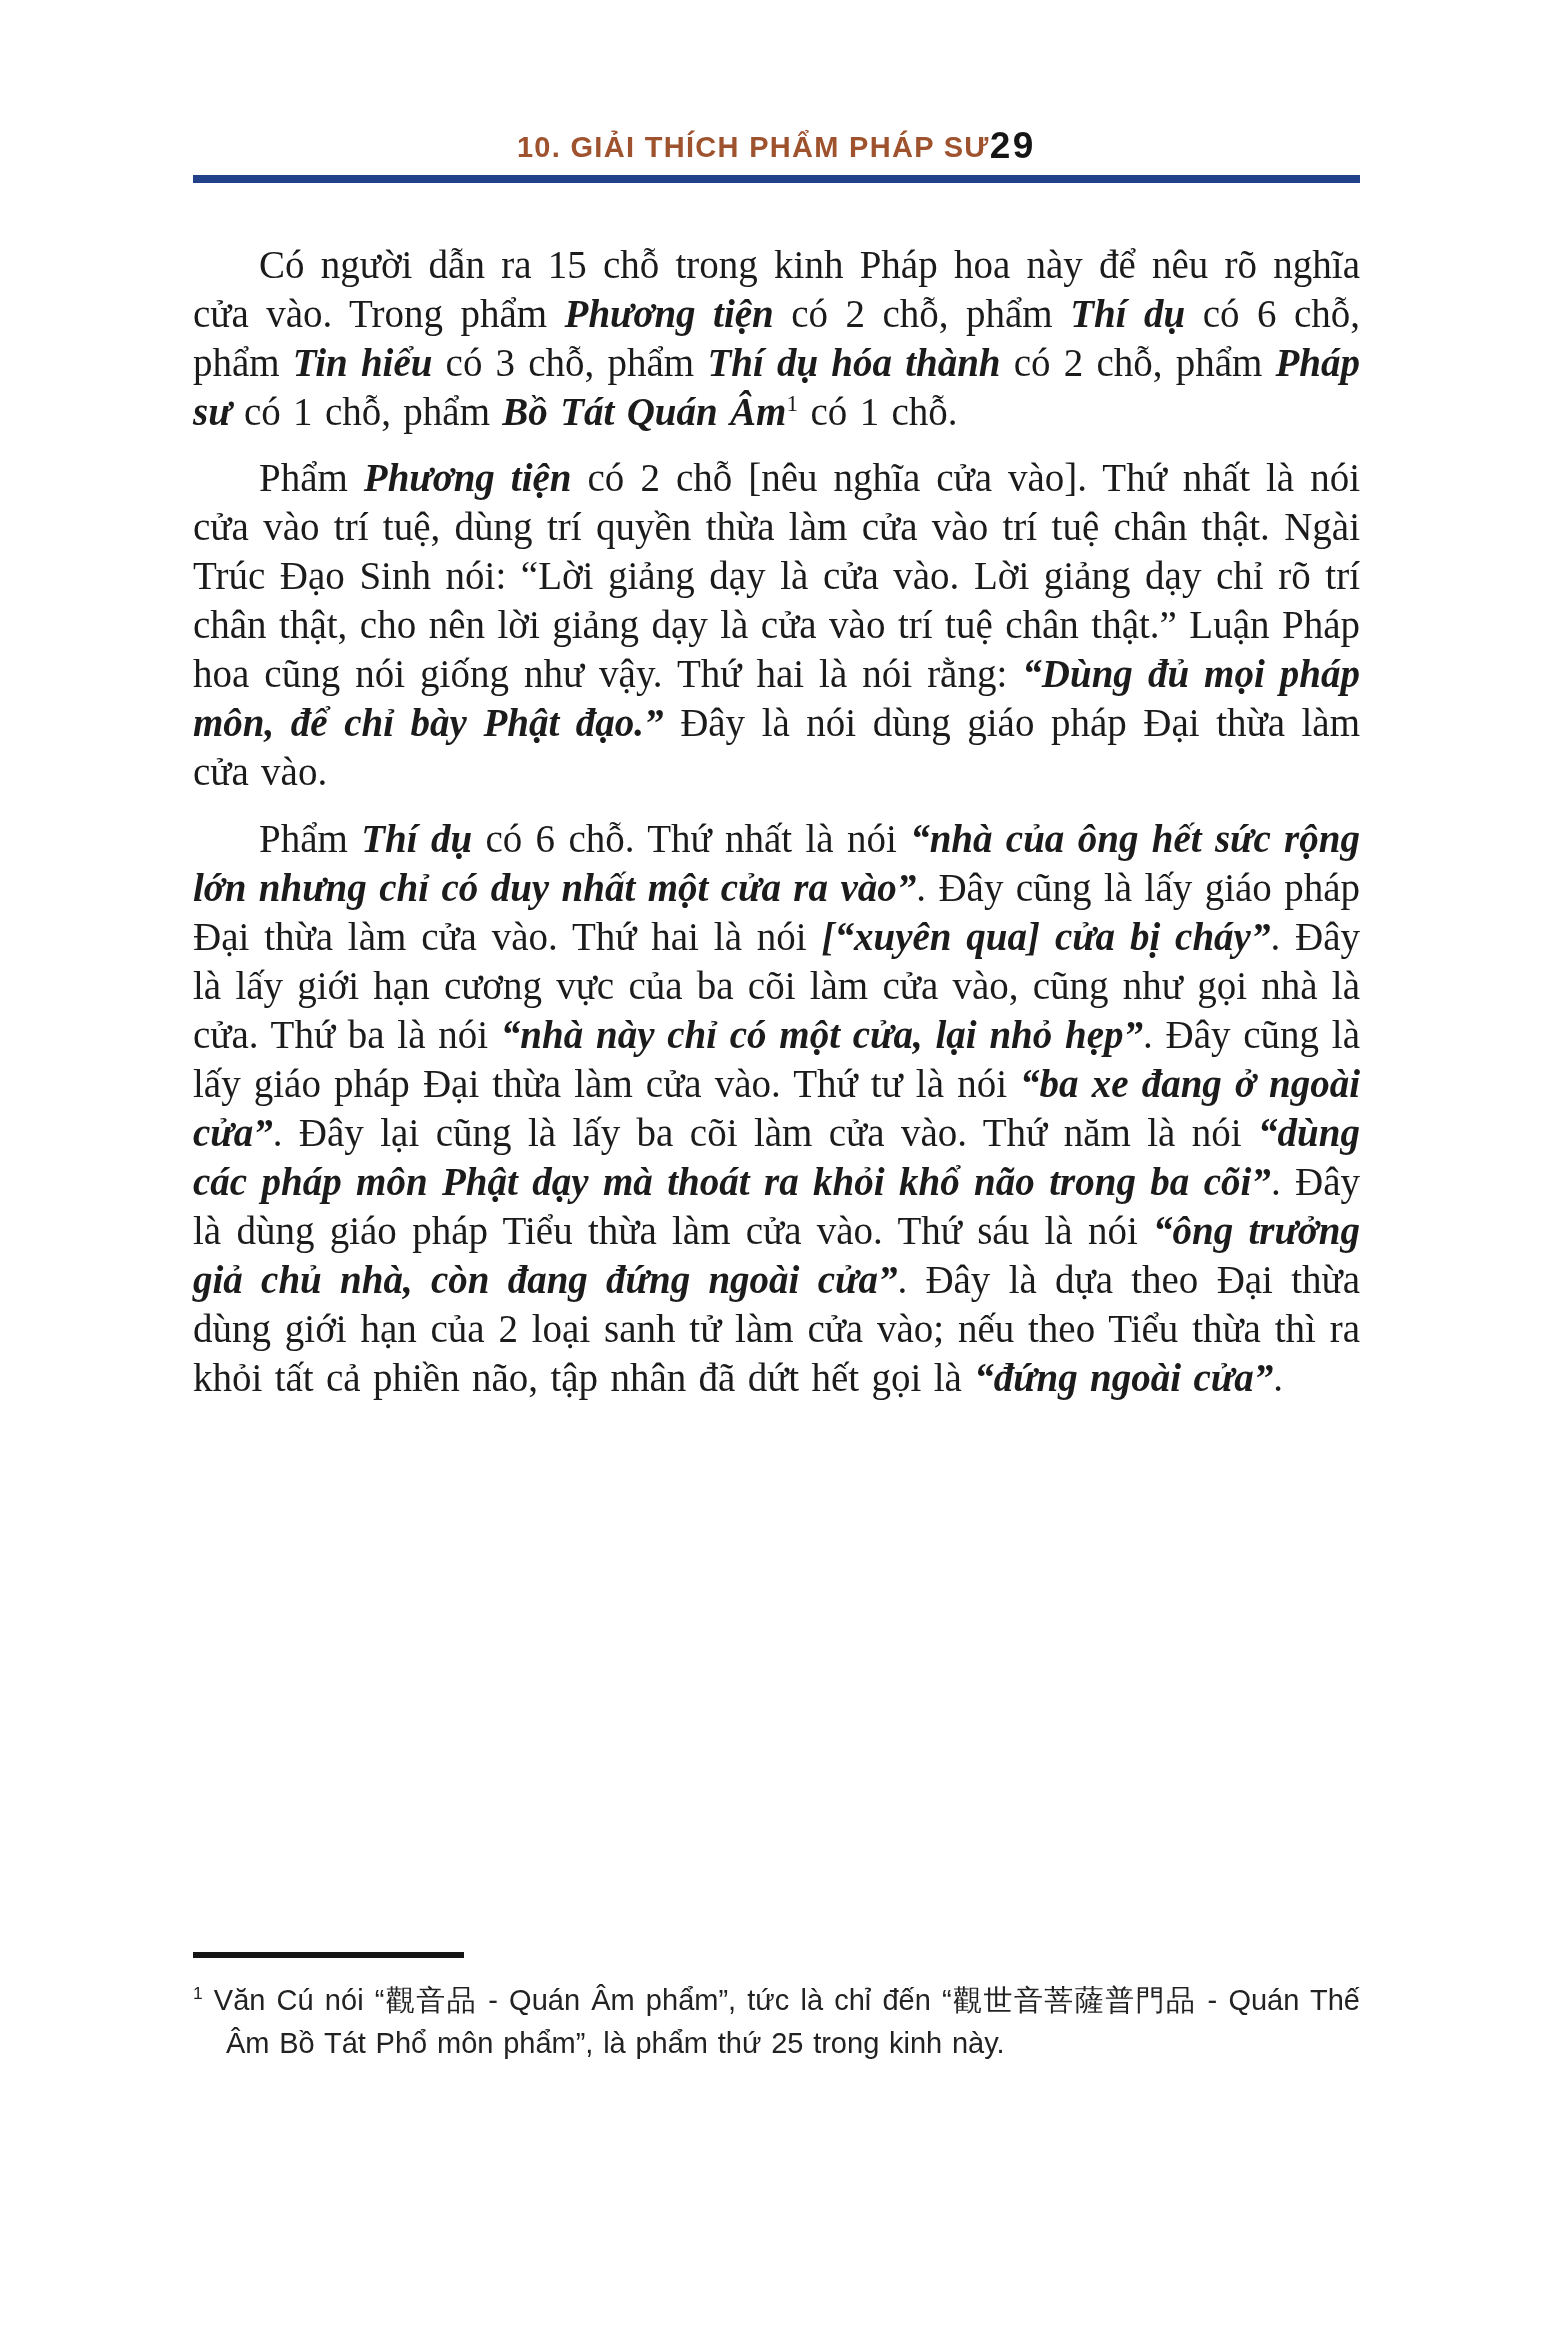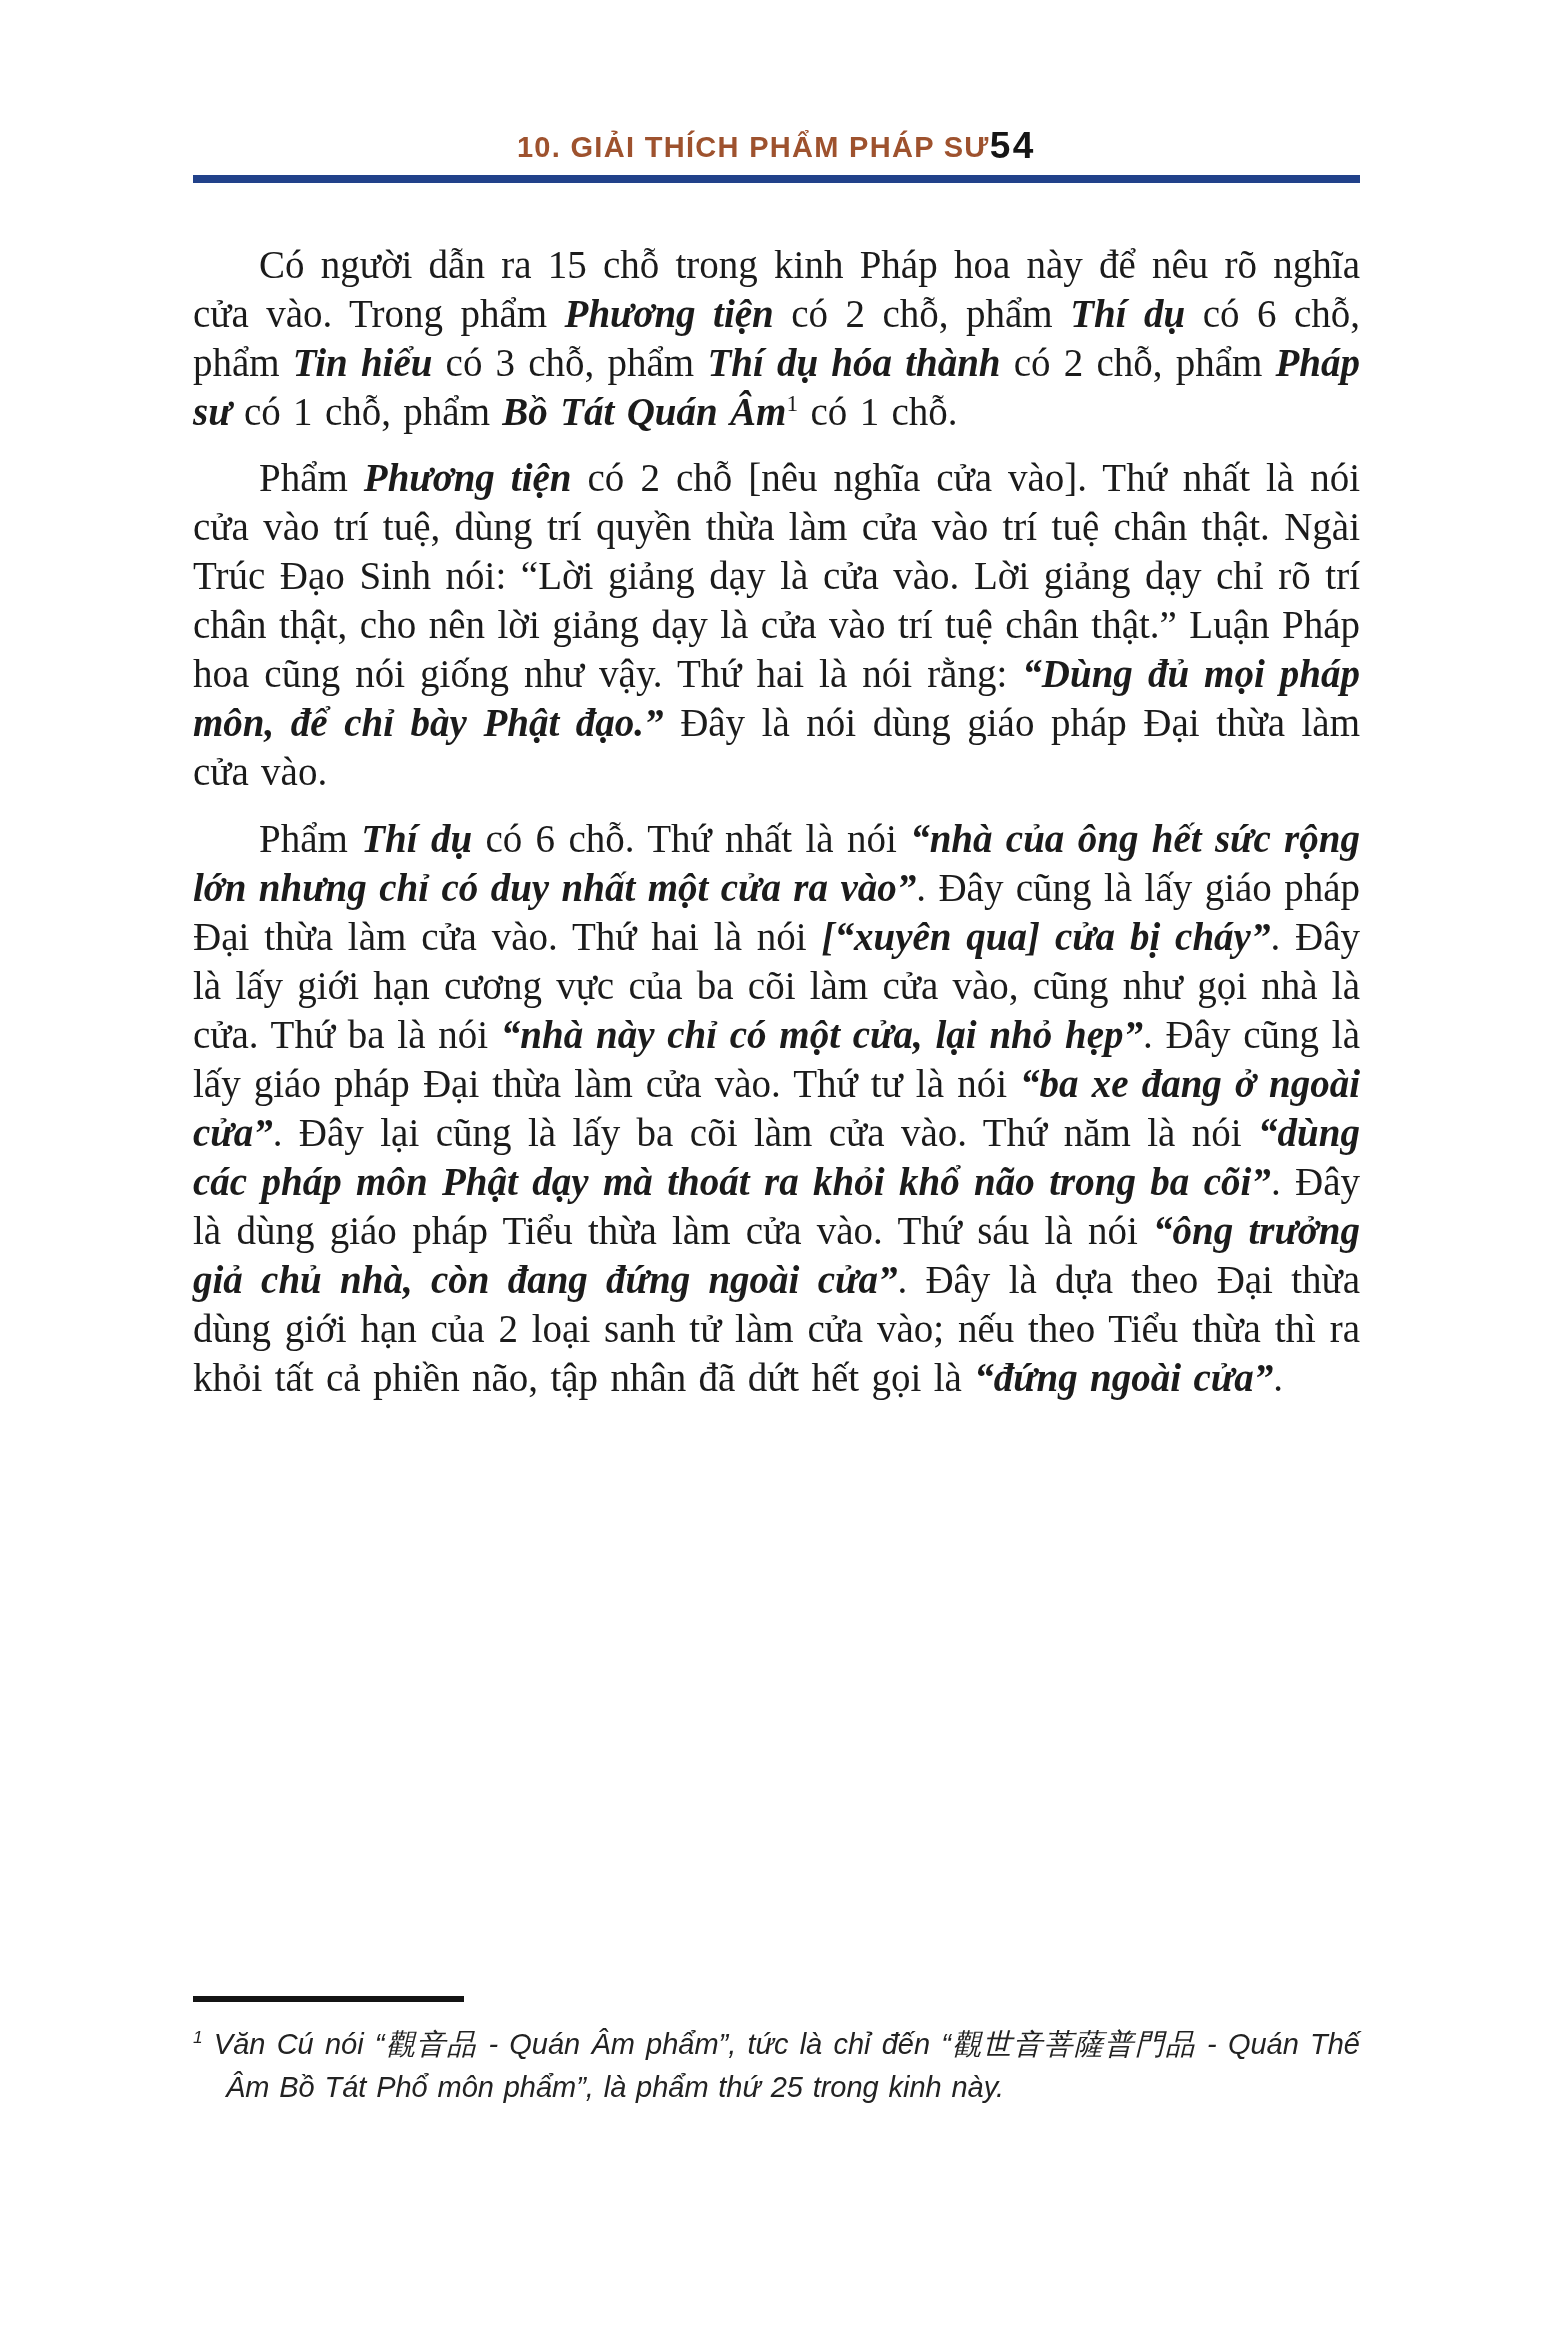--- a/index.html
+++ b/index.html
@@ -58,22 +58,21 @@
   .it { font-style: italic; font-weight: bold; }
   sup.fn-ref {
     font-size: 60%;
     line-height: 0;
     vertical-align: super;
   }
   .footnote-block {
     position: absolute;
     left: 193px;
     right: 201px;
-    top: 1996px;
-    font-style: italic;
+    top: 1952px;
   }
   .footnote-rule {
     width: 271px;
     height: 6px;
     background: #141414;
   }
   .footnote-text {
     margin: 21px 0 0 0;
     font-family: "Liberation Sans", sans-serif;
     font-size: 29px;
@@ -85,21 +84,21 @@
     word-spacing: 1.7px;
   }
 </style>
 </head>
 <body>
 
 <div class="page">
   <div class="content">
     <div class="header-row">
       <span class="chapter-title">10. GIẢI THÍCH PHẨM PHÁP SƯ</span>
-      <span class="page-number">54</span>
+      <span class="page-number">29</span>
     </div>
     <div class="header-rule"></div>
 
     <div class="body-text">
         <p class="para"><span>Có người dẫn ra 15 chỗ trong kinh Pháp hoa này để nêu rõ nghĩa cửa vào. Trong phẩm </span><span class="it">Phương tiện</span><span> có 2 chỗ, phẩm </span><span class="it">Thí dụ</span><span> có 6 chỗ, phẩm </span><span class="it">Tin hiểu</span><span> có 3 chỗ, phẩm </span><span class="it">Thí dụ hóa thành</span><span> có 2 chỗ, phẩm </span><span class="it">Pháp sư</span><span> có 1 chỗ, phẩm </span><span class="it">Bồ Tát Quán Âm</span><sup class="fn-ref">1</sup><span> có 1 chỗ.</span></p>
         <p class="para"><span>Phẩm </span><span class="it">Phương tiện</span><span> có 2 chỗ [nêu nghĩa cửa vào]. Thứ nhất là nói cửa vào trí tuệ, dùng trí quyền thừa làm cửa vào trí tuệ chân thật. Ngài Trúc Đạo Sinh nói: “Lời giảng dạy là cửa vào. Lời giảng dạy chỉ rõ trí chân thật, cho nên lời giảng dạy là cửa vào trí tuệ chân thật.” Luận Pháp hoa cũng nói giống như vậy. Thứ hai là nói rằng: </span><span class="it">“Dùng đủ mọi pháp môn, để chỉ bày Phật đạo.”</span><span> Đây là nói dùng giáo pháp Đại thừa làm cửa vào.</span></p>
         <p class="para"><span>Phẩm </span><span class="it">Thí dụ</span><span> có 6 chỗ. Thứ nhất là nói </span><span class="it">“nhà của ông hết sức rộng lớn nhưng chỉ có duy nhất một cửa ra vào”</span><span>. Đây cũng là lấy giáo pháp Đại thừa làm cửa vào. Thứ hai là nói </span><span class="it">[“xuyên qua] cửa bị cháy”</span><span>. Đây là lấy giới hạn cương vực của ba cõi làm cửa vào, cũng như gọi nhà là cửa. Thứ ba là nói </span><span class="it">“nhà này chỉ có một cửa, lại nhỏ hẹp”</span><span>. Đây cũng là lấy giáo pháp Đại thừa làm cửa vào. Thứ tư là nói </span><span class="it">“ba xe đang ở ngoài cửa”</span><span>. Đây lại cũng là lấy ba cõi làm cửa vào. Thứ năm là nói </span><span class="it">“dùng các pháp môn Phật dạy mà thoát ra khỏi khổ não trong ba cõi”</span><span>. Đây là dùng giáo pháp Tiểu thừa làm cửa vào. Thứ sáu là nói </span><span class="it">“ông trưởng giả chủ nhà, còn đang đứng ngoài cửa”</span><span>. Đây là dựa theo Đại thừa dùng giới hạn của 2 loại sanh tử làm cửa vào; nếu theo Tiểu thừa thì ra khỏi tất cả phiền não, tập nhân đã dứt hết gọi là </span><span class="it">“đứng ngoài cửa”</span><span>.</span></p>
       </div>
   </div>
 

